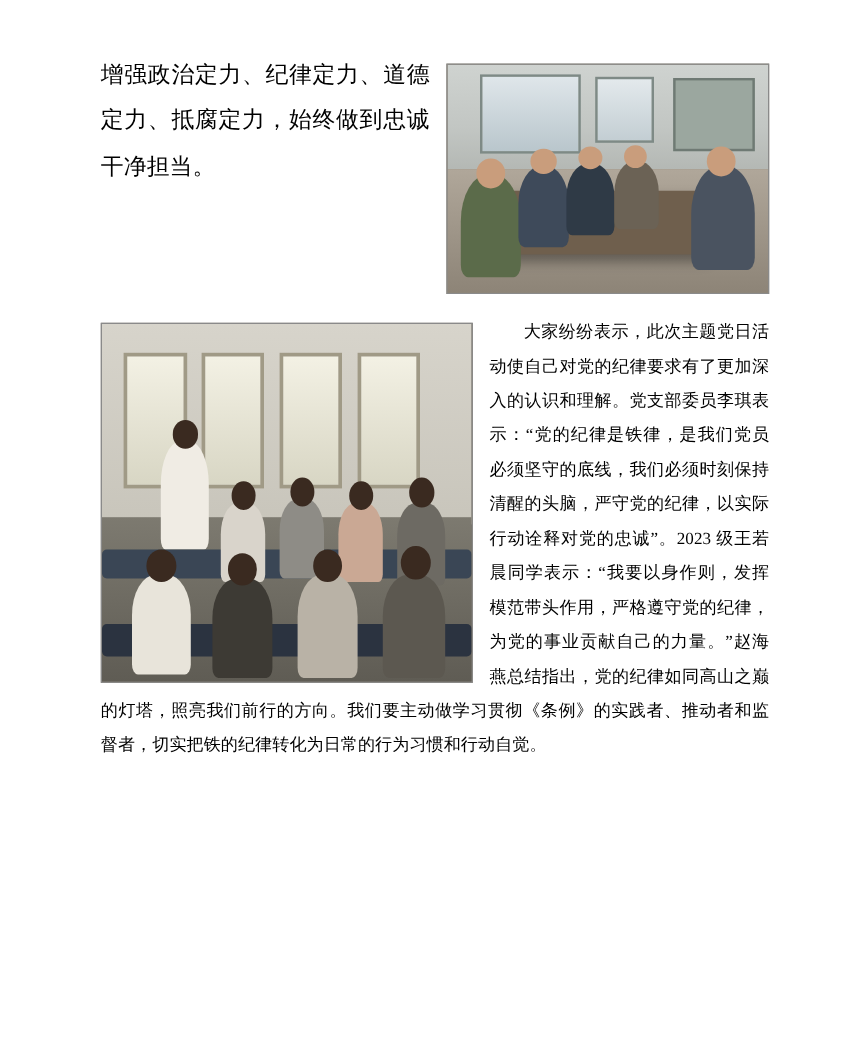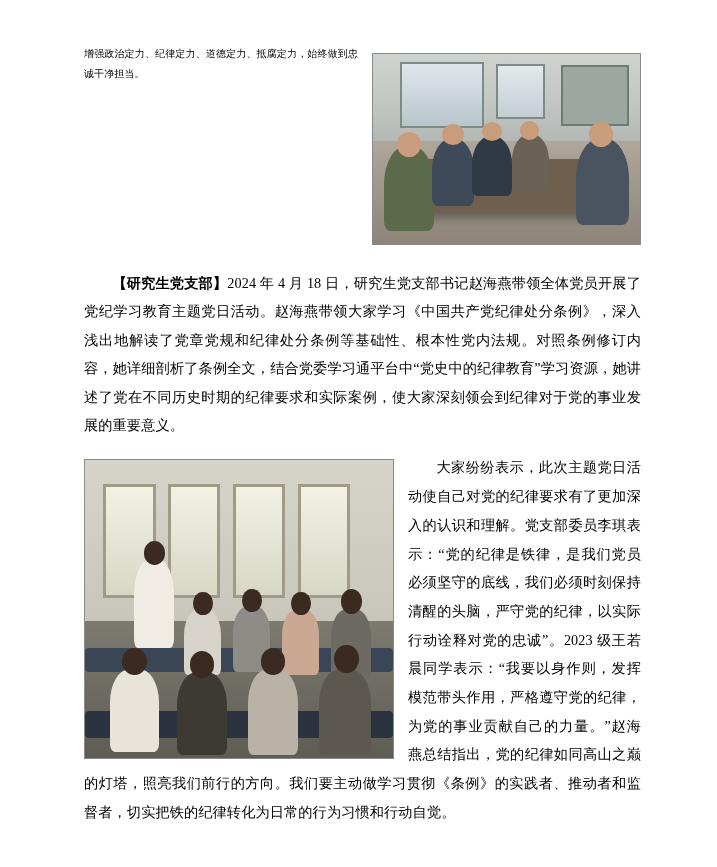--- a/index.html
+++ b/index.html
@@ -41,21 +41,21 @@
     width: 269px;
     height: 192px;
     margin: 9px 0 4px 14px;
     border: 1px solid #8a8a8a;
     box-sizing: border-box;
     overflow: hidden;
     position: relative;
     background: #8d8577;
   }
   .sec1 p {
-    font-size: 10px;
+    font-size: 19px;
     line-height: 2.02;
   }
   .clearfix::after {
     content: "";
     display: block;
     clear: both;
   }
 
   
   .sec2 {
@@ -173,23 +173,20 @@
       <div class="p1-person" style="left:52%;top:42%;width:14%;height:30%;background:#6b6255;"></div>
       <div class="p1-head" style="left:55%;top:35%;width:7%;height:10%;"></div>
 
       <div class="p1-person" style="right:4%;top:44%;width:20%;height:46%;background:#4a5360;"></div>
       <div class="p1-head" style="right:10%;top:36%;width:9%;height:13%;"></div>
     </div>
 
     <p class="first-line">增强政治定力、纪律定力、道德定力、抵腐定力，始终做到忠诚干净担当。</p>
   </div>
 
-  <div class="sec2">
-    <p class="indent"><span class="bold-head">【研究生党支部】</span><span>2024 年 4 月 18 日，研究生党支部书记赵海燕带领全体党员开展了党纪学习教育主题党日活动。赵海燕带领大家学习《中国共产党纪律处分条例》，深入浅出地解读了党章党规和纪律处分条例等基础性、根本性党内法规。对照条例修订内容，她详细剖析了条例全文，结合党委学习通平台中“党史中的纪律教育”学习资源，她讲述了党在不同历史时期的纪律要求和实际案例，使大家深刻领会到纪律对于党的事业发展的重要意义。</span></p>
-  </div>
 
   <div class="sec3 clearfix">
 
     <div class="photo2">
       <div class="p2-wall"></div>
       <div class="p2-win" style="left:6%;"></div>
       <div class="p2-win" style="left:27%;"></div>
       <div class="p2-win" style="left:48%;"></div>
       <div class="p2-win" style="left:69%;"></div>
       <div class="p2-floor-real"></div>

